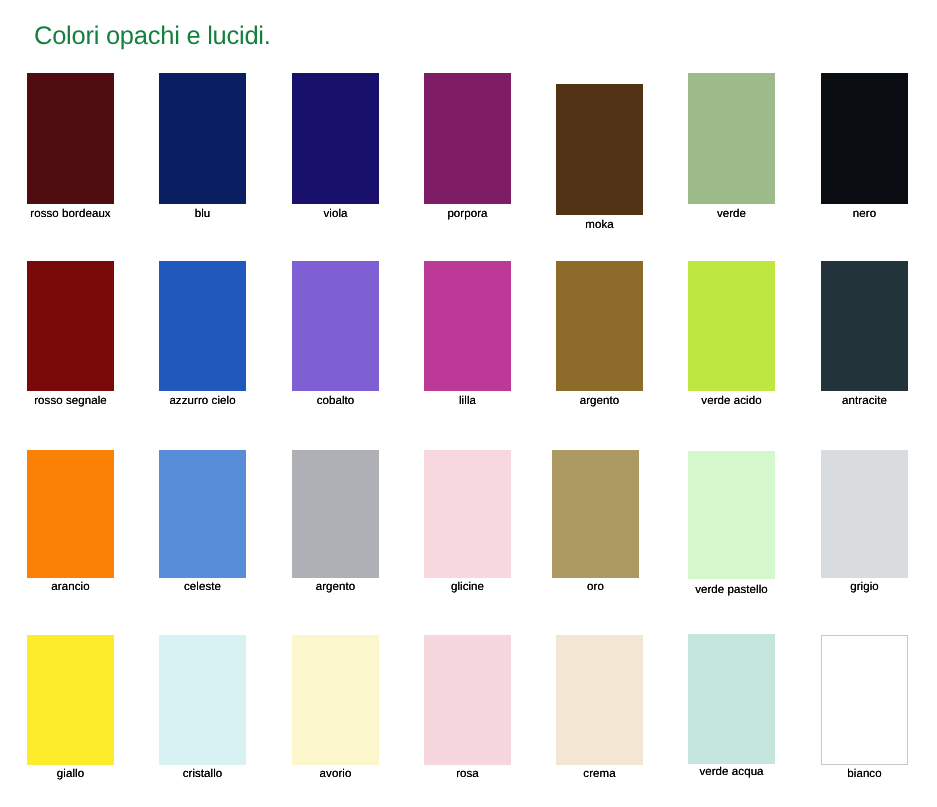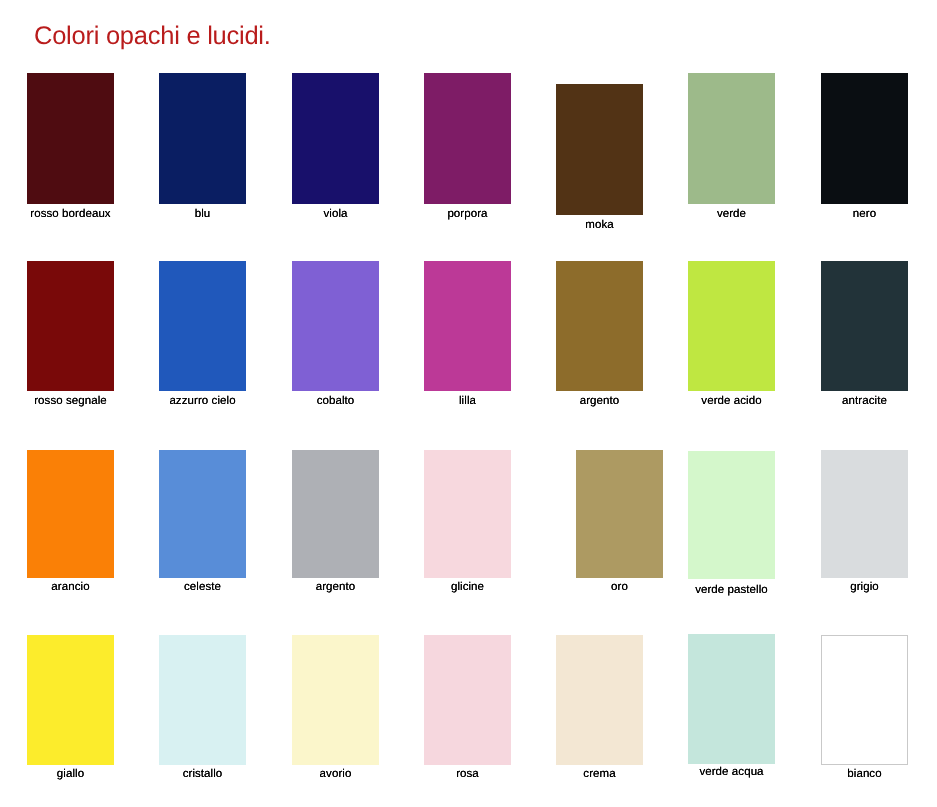--- a/index.html
+++ b/index.html
@@ -26,21 +26,21 @@
   #page-title {
     position: absolute;
     will-change: transform;
     left: 33.6px;
     top: 22.8px;
     font-family: "Liberation Sans", sans-serif;
     font-size: 25.5px;
     font-weight: 400;
     line-height: 26px;
     letter-spacing: -0.25px;
-    color: #b91c1c;
+    color: #15803d;
     white-space: nowrap;
   }
   .swatch-cell {
     position: absolute;
     width: 87px;
     height: 130px;
   }
   .swatch-chip {
     position: absolute;
     left: 0;
@@ -137,21 +137,21 @@
       <div class="swatch-label" style="top:131.3px">celeste</div>
     </div>
     <div class="swatch-cell" style="left:292px;top:449.5px;height:128px">
       <div class="swatch-chip" style="height:128px;background:#aeb0b5"></div>
       <div class="swatch-label" style="top:131.3px">argento</div>
     </div>
     <div class="swatch-cell" style="left:424px;top:449.5px;height:160px">
       <div class="swatch-chip" style="height:128px;background:#f7d8de"></div>
       <div class="swatch-label" style="top:131.3px">glicine</div>
     </div>
-    <div class="swatch-cell" style="left:576px;top:449.5px;height:152px">
+    <div class="swatch-cell" style="left:552px;top:449.5px;height:152px">
       <div class="swatch-chip" style="height:128px;background:#ad9a62"></div>
       <div class="swatch-label" style="top:131.3px">oro</div>
     </div>
     <div class="swatch-cell" style="left:688px;top:450.5px;height:128px">
       <div class="swatch-chip" style="height:128px;background:#d4f7cb"></div>
       <div class="swatch-label" style="top:133.3px">verde pastello</div>
     </div>
     <div class="swatch-cell" style="left:821px;top:449.5px;height:128px">
       <div class="swatch-chip" style="height:128px;background:#d9dcde"></div>
       <div class="swatch-label" style="top:131.3px">grigio</div>

